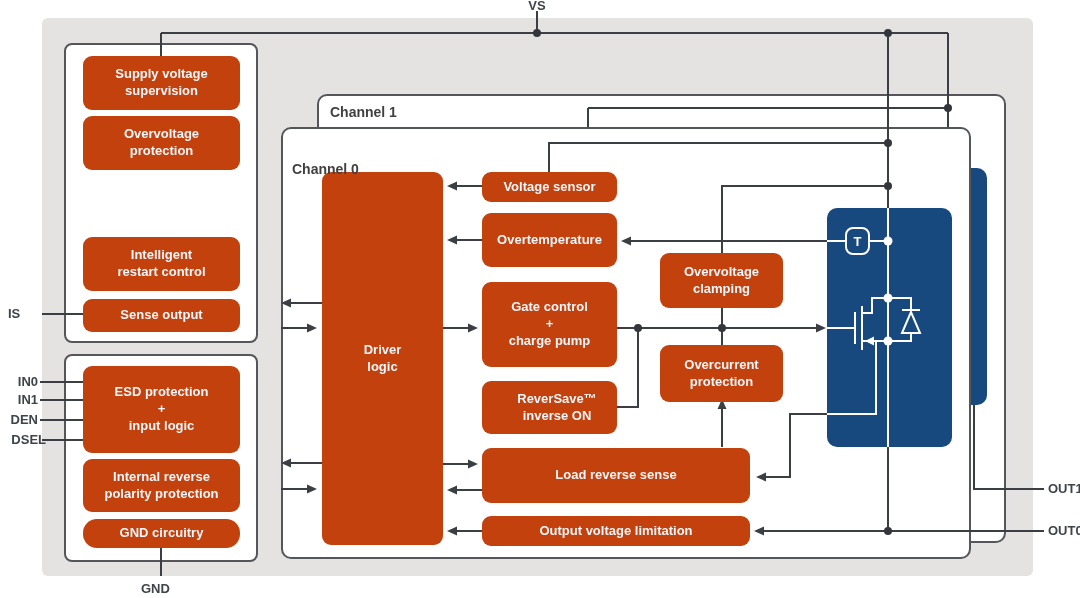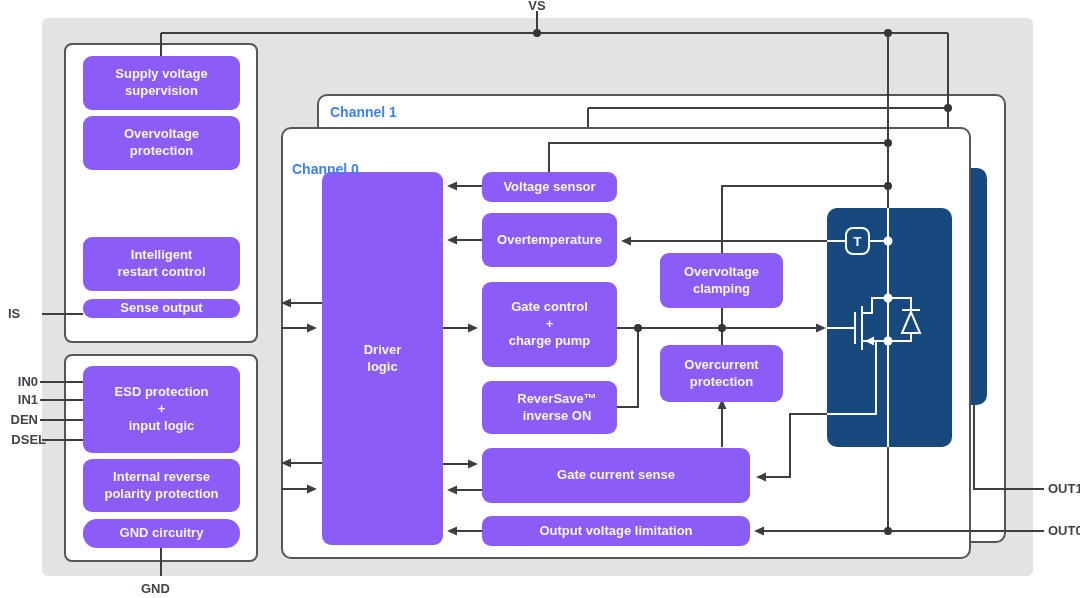--- a/index.html
+++ b/index.html
@@ -11,26 +11,26 @@
   .abs{position:absolute;}
   .gray-bg{
     left:42px;top:18px;width:991px;height:558px;
     background:#e4e3e2;border-radius:6px;
   }
   .whitebox{
     background:#ffffff;border:2px solid #54565a;border-radius:10px;
     box-sizing:border-box;
   }
   .blk{
-    background:#8b5cf6;border-radius:9px;color:#f2f6fa;
+    background:#c2410c;border-radius:9px;color:#f2f6fa;
     display:flex;align-items:center;justify-content:center;text-align:center;
     font-size:13px;font-weight:bold;line-height:1.3;white-space:pre-line;
     box-sizing:border-box;
   }
-  .chan-label{font-size:14px;font-weight:bold;color:#3b82f6;}
+  .chan-label{font-size:14px;font-weight:bold;color:#404040;}
   .pin{font-size:13px;font-weight:bold;color:#3f444a;}
   svg{position:absolute;left:0;top:0;pointer-events:none;}
   .t-box{
     left:845px;top:227px;width:25px;height:28px;background:#17497e;
     border:2px solid #ffffff;border-radius:8px;box-sizing:border-box;
     color:#ffffff;font-size:13px;font-weight:bold;
     display:flex;align-items:center;justify-content:center;
   }
 </style>
 </head>
@@ -145,38 +145,38 @@
       <circle cx="888" cy="341" r="4.5"></circle>
     </g>
   </svg>
 
   <div class="abs blk" style="left:83px;top:56px;width:157px;height:54px;">Supply voltage
 supervision</div>
   <div class="abs blk" style="left:83px;top:116px;width:157px;height:54px;">Overvoltage
 protection</div>
   <div class="abs blk" style="left:83px;top:237px;width:157px;height:54px;">Intelligent
 restart control</div>
-  <div class="abs blk" style="left:83px;top:299px;width:157px;height:19px;">Sense output</div>
+  <div class="abs blk" style="left:83px;top:299px;width:157px;height:33px;">Sense output</div>
   <div class="abs blk" style="left:83px;top:366px;width:157px;height:87px;">ESD protection
 +
 input logic</div>
   <div class="abs blk" style="left:83px;top:459px;width:157px;height:53px;">Internal reverse
 polarity protection</div>
   <div class="abs blk" style="left:83px;top:519px;width:157px;height:29px;border-radius:14px;">GND circuitry</div>
 
   <div class="abs blk" style="left:322px;top:172px;width:121px;height:373px;">Driver
 logic</div>
   <div class="abs blk" style="left:482px;top:172px;width:135px;height:30px;">Voltage sensor</div>
   <div class="abs blk" style="left:482px;top:213px;width:135px;height:54px;">Overtemperature</div>
   <div class="abs blk" style="left:482px;top:282px;width:135px;height:85px;">Gate control
 +
 charge pump</div>
   <div class="abs blk" style="left:482px;top:381px;width:135px;height:53px;padding-left:15px;">ReverSave™
 inverse ON</div>
-  <div class="abs blk" style="left:482px;top:448px;width:268px;height:55px;">Gate current sense</div>
+  <div class="abs blk" style="left:482px;top:448px;width:268px;height:55px;">Load reverse sense</div>
   <div class="abs blk" style="left:482px;top:516px;width:268px;height:30px;">Output voltage limitation</div>
   <div class="abs blk" style="left:660px;top:253px;width:123px;height:55px;">Overvoltage
 clamping</div>
   <div class="abs blk" style="left:660px;top:345px;width:123px;height:57px;">Overcurrent
 protection</div>
 
   <div class="abs t-box">T</div>
 
   <div class="abs chan-label" style="left:330px;top:104px;">Channel 1</div>
   <div class="abs chan-label" style="left:292px;top:136px;margin-top:25px;">Channel 0</div>

